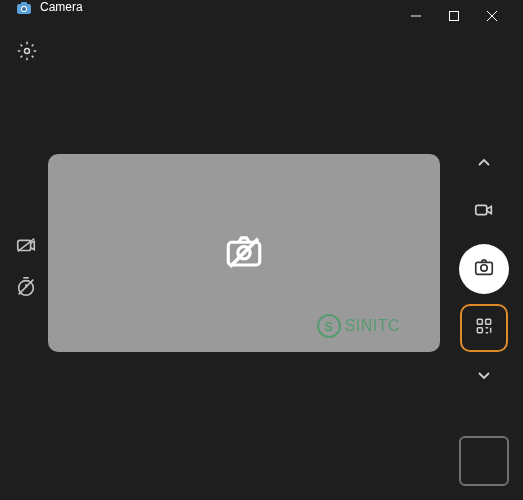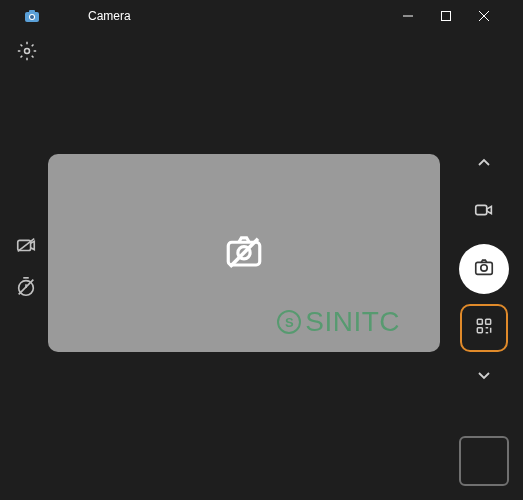--- a/index.html
+++ b/index.html
@@ -8,23 +8,21 @@
   height: 500px;
   background: #1e1e1e;
   font-family: 'Segoe UI', sans-serif;
   color: #fff;
   overflow: hidden;
   position: relative;
 }
 .titlebar {
   height: 32px;
   display: flex;
-  align-items: center;
-  padding: 0 20px;
-  gap: 40px;
+  padding: 0 12px;
 }
 .app-icon {
   width: 16px;
   height: 16px;
   margin: 0 8px 0 4px;
   display: flex;
   align-items: center;
   justify-content: center;
 }
 .app-title {
@@ -84,21 +82,21 @@
   height: 24px;
   border: 2px solid #3b9b5f;
   border-radius: 50%;
   display: flex;
   align-items: center;
   justify-content: center;
   font-size: 13px;
   font-weight: bold;
 }
 .watermark-text {
-  font-size: 28px;
+  font-size: 16px;
   font-weight: 500;
   letter-spacing: 0.5px;
 }
 .left-controls {
   position: absolute;
   left: 14px;
   top: 235px;
   display: flex;
   flex-direction: column;
   gap: 18px;

